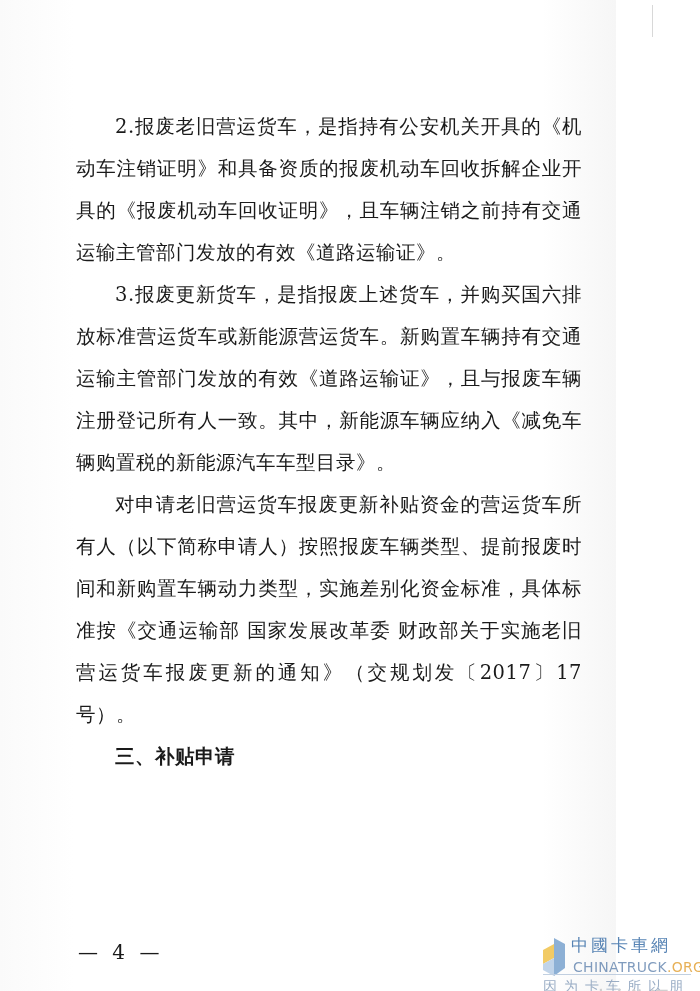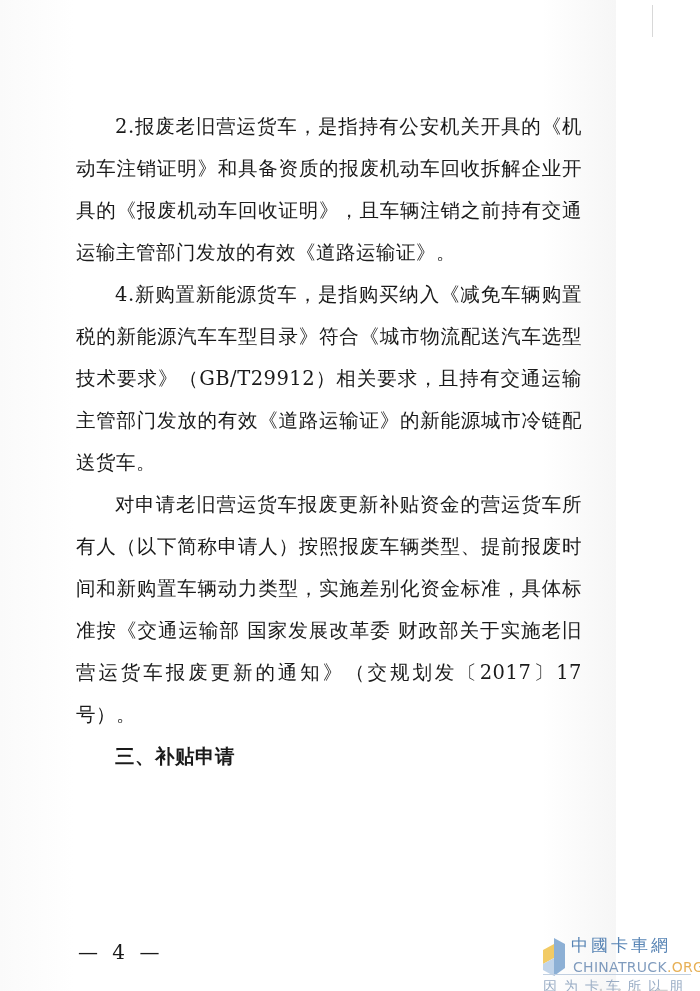--- a/index.html
+++ b/index.html
@@ -74,21 +74,21 @@
     }
   </style>
 </head>
 <body>
 
 <div class="page">
   <div class="edge-line"></div>
 
   <div class="body-text">
     <p class="para">2.报废老旧营运货车，是指持有公安机关开具的《机动车注销证明》和具备资质的报废机动车回收拆解企业开具的《报废机动车回收证明》，且车辆注销之前持有交通运输主管部门发放的有效《道路运输证》。</p>
-    <p class="para">4.新购置新能源货车，是指购买纳入《减免车辆购置税的新能源汽车车型目录》符合《城市物流配送汽车选型技术要求》（GB/T29912）相关要求，且持有交通运输主管部门发放的有效《道路运输证》的新能源城市冷链配送货车。</p>
+    <p class="para">3.报废更新货车，是指报废上述货车，并购买国六排放标准营运货车或新能源营运货车。新购置车辆持有交通运输主管部门发放的有效《道路运输证》，且与报废车辆注册登记所有人一致。其中，新能源车辆应纳入《减免车辆购置税的新能源汽车车型目录》。</p>
     <p class="para">对申请老旧营运货车报废更新补贴资金的营运货车所有人（以下简称申请人）按照报废车辆类型、提前报废时间和新购置车辆动力类型，实施差别化资金标准，具体标准按《交通运输部 国家发展改革委 财政部关于实施老旧营运货车报废更新的通知》（交规划发〔2017〕17号）。</p>
     <p class="para heading-bold">三、补贴申请</p>
 
   </div>
 
   <div class="footer-pagenum">— 4 —</div>
 
   <div class="watermark">
     <svg class="wm-logo" viewBox="0 0 22 38">
       <polygon points="11,0 22,6 22,30 11,38 11,20" fill="#7aa3cf"></polygon>

